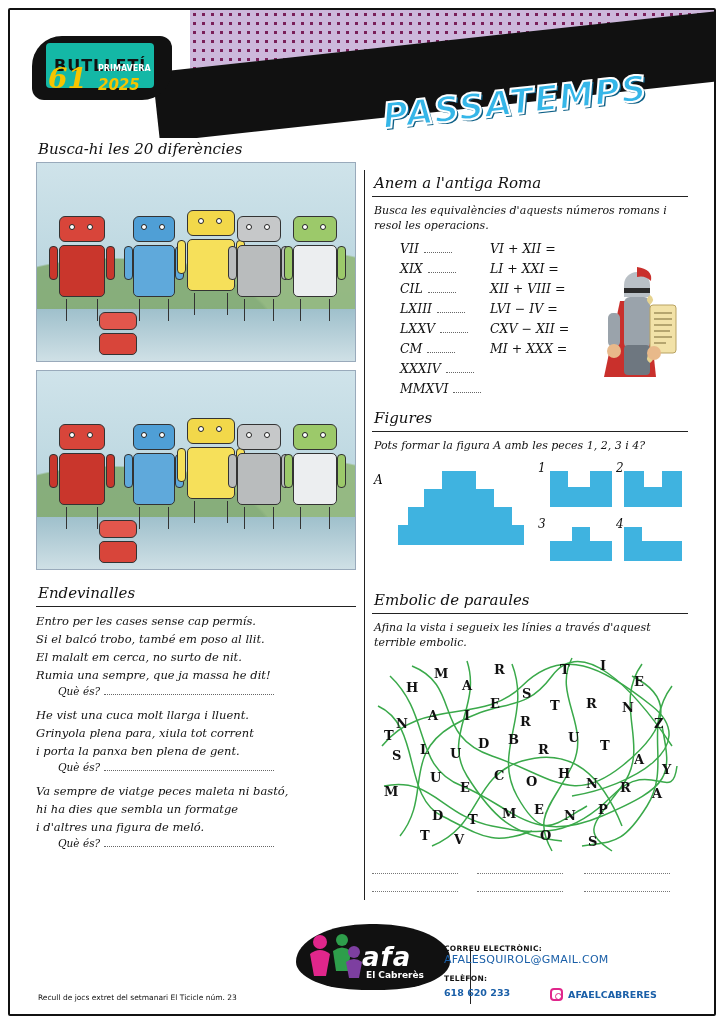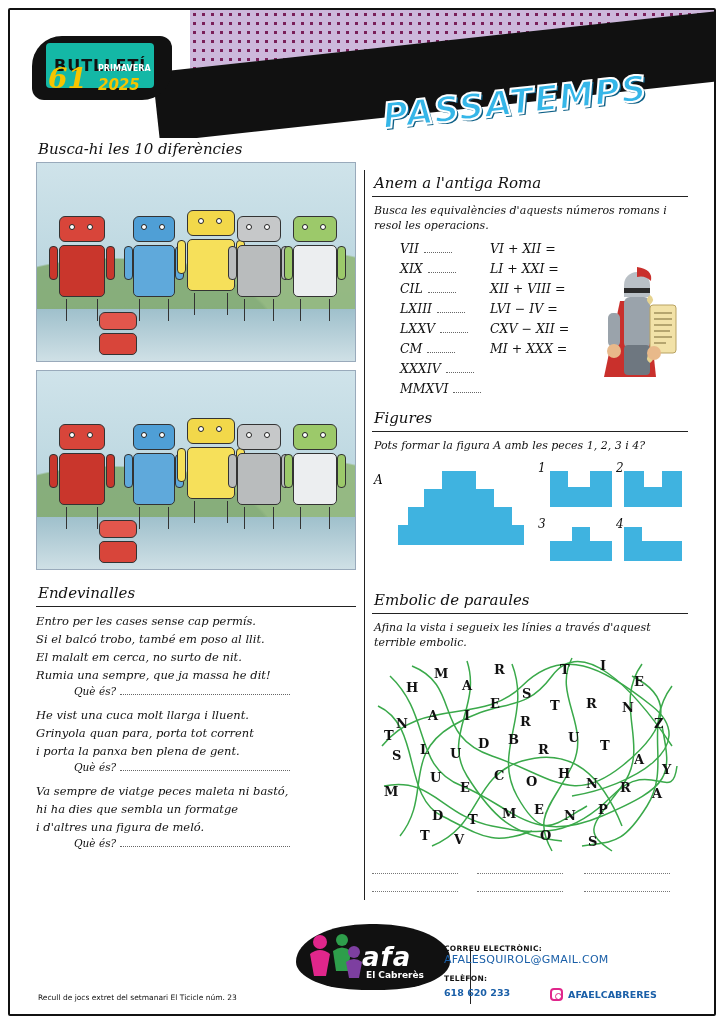--- a/index.html
+++ b/index.html
@@ -125,21 +125,21 @@
     font-family:"DejaVu Serif", serif;
     font-style:italic;
     font-size:11.5px;
     line-height:16px;
     color:#111;
     margin-bottom:2px;
   }
   .queso {
     font-family:"DejaVu Serif", serif;
     font-style:italic; font-size:10.5px;
-    margin:2px 0 10px 38px; color:#111;
+    margin:2px 0 10px 22px; color:#111;
     white-space:nowrap;
   }
   .queso .dots-line { display:inline-block; width:170px; border-bottom:1px dotted #666; margin-left:4px; height:10px; }
 
   
   .para {
     font-family:"DejaVu Serif", serif;
     font-style:italic; font-size:11px; line-height:15px; color:#111;
     margin:0 0 6px 2px;
   }
@@ -209,21 +209,21 @@
       <div class="num">61</div>
       <div class="season">PRIMAVERA</div>
       <div class="year">2025</div>
     </div>
   </div>
 
   <div class="vdivider"></div>
 
   <div class="left-col">
 
-    <div class="sec-title">Busca-hi les 10 diferències</div>
+    <div class="sec-title">Busca-hi les 20 diferències</div>
 
     <div class="robotpic">
       <div class="hills"></div>
       <div class="ground"></div>
       <div class="bot" style="left:22px;width:46px;">
         <div class="head" style="background:#d8453a;"></div>
         <div class="eye" style="left:10px;"></div>
           <div class="eye" style="left:28px;"></div>
         <div class="body" style="background:#c9362c;"></div>
         <div class="arm" style="left:-10px;background:#c9362c;"></div>
@@ -335,21 +335,21 @@
         <div class="riddle">Si el balcó trobo, també em poso al llit.</div>
         <div class="riddle">El malalt em cerca, no surto de nit.</div>
         <div class="riddle">Rumia una sempre, que ja massa he dit!</div>
         <div class="queso">
           <span>Què és?</span><span class="dots-line"></span>
         </div>
       </div>
 
       <div>
         <div class="riddle">He vist una cuca molt llarga i lluent.</div>
-        <div class="riddle">Grinyola quan para, porta tot corrent</div>
+        <div class="riddle">Grinyola plena para, xiula tot corrent</div>
         <div class="riddle">i porta la panxa ben plena de gent.</div>
         <div class="queso">
           <span>Què és?</span><span class="dots-line"></span>
         </div>
       </div>
 
       <div>
         <div class="riddle">Va sempre de viatge peces maleta ni bastó,</div>
         <div class="riddle">hi ha dies que sembla un formatge</div>
         <div class="riddle">i d'altres una figura de meló.</div>

